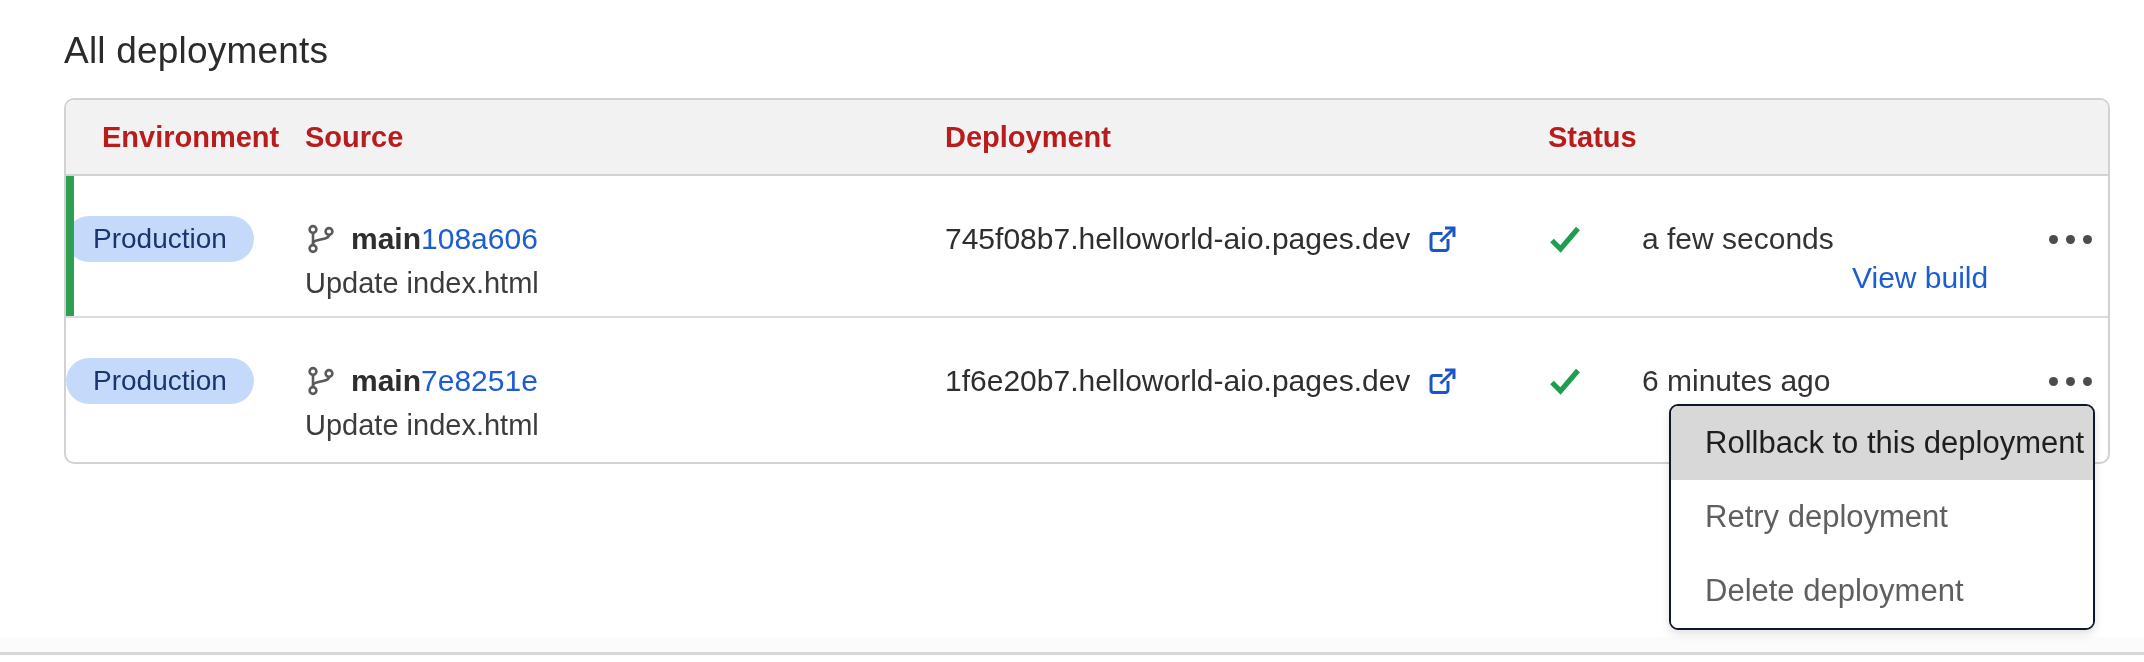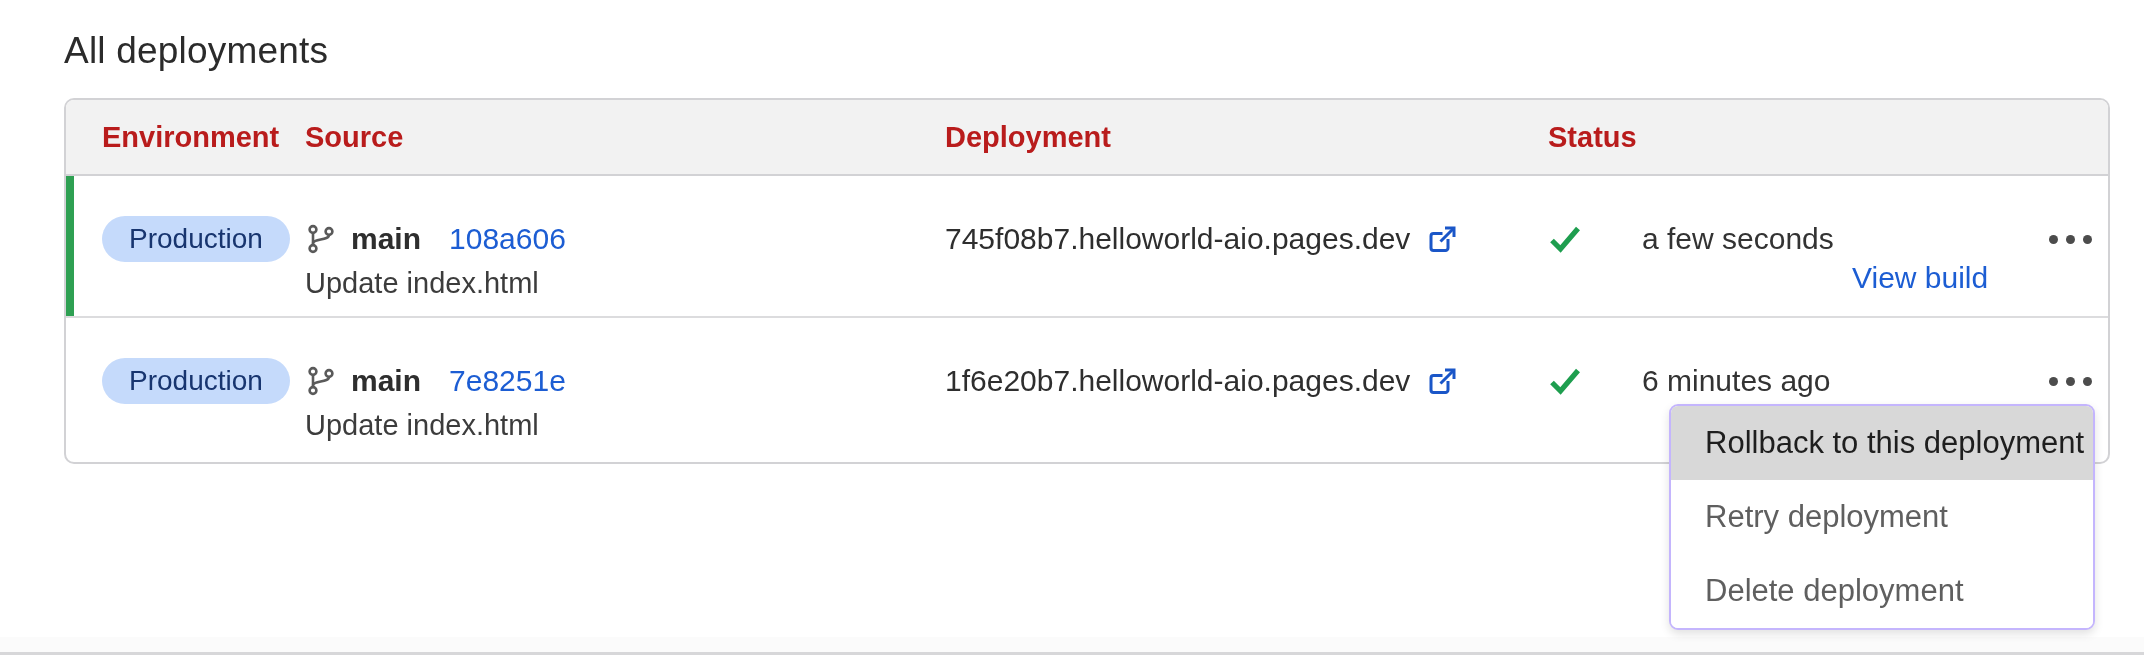--- a/index.html
+++ b/index.html
@@ -51,36 +51,36 @@
   .row-2 { height: 144px; }
   .row-current::before {
     content: "";
     position: absolute;
     left: 0; top: 0; bottom: 0;
     width: 8px;
     background: #2ea052;
   }
 
   .cell { padding-top: 40px; }
-  .env-cell { padding-left: 36px; }
+  .env-cell { }
 
   .badge {
     display: inline-flex;
     align-items: center;
     height: 46px;
     padding: 0 27px;
     background: #c5dafb;
     color: #18356f;
     border-radius: 24px;
     font-size: 28px;
   }
 
   .line1 { display: flex; align-items: center; height: 46px; }
   .branch-icon { margin-right: 14px; display: inline-flex; }
-  .branch-name { font-weight: 700; font-size: 30px; color: #2e2e2e; margin-right: 28px; }
+  .branch-name { font-weight: 700; font-size: 30px; color: #2e2e2e; }
   .link { color: #1c5dd3; font-size: 30px; text-decoration: none; cursor: pointer; }
   .source-line2 { margin-top: 5px; font-size: 29px; color: #3c3c3c; }
 
   .deploy-inner { display: flex; align-items: center; height: 46px; }
   .deploy-url { font-size: 30px; color: #2e2e2e; margin-right: 17px; }
   .ext-icon { display: inline-flex; cursor: pointer; }
 
   .status-inner { display: flex; align-items: center; height: 46px; gap: 42px; }
   .check-icon { display: inline-flex; margin-right: 18px; }
   .time-text { font-size: 30px; color: #333; }
@@ -90,21 +90,21 @@
   .actions-inner { display: flex; align-items: center; height: 46px; }
   .dots { display: flex; gap: 8px; cursor: pointer; padding: 6px 2px; }
   .dot { width: 9px; height: 9px; border-radius: 50%; background: #4c4c4c; }
 
   
   .context-menu {
     position: absolute;
     left: 1669px; top: 404px;
     width: 426px;
     background: #fff;
-    border: 2px solid #c4b5fd;
+    border: 2px solid #0f172a;
     border-radius: 9px;
     box-shadow: 0 4px 10px rgba(0,0,0,0.12);
     overflow: hidden;
     z-index: 10;
   }
   .menu-item {
     height: 74px;
     display: flex;
     align-items: center;
     padding-left: 34px;

